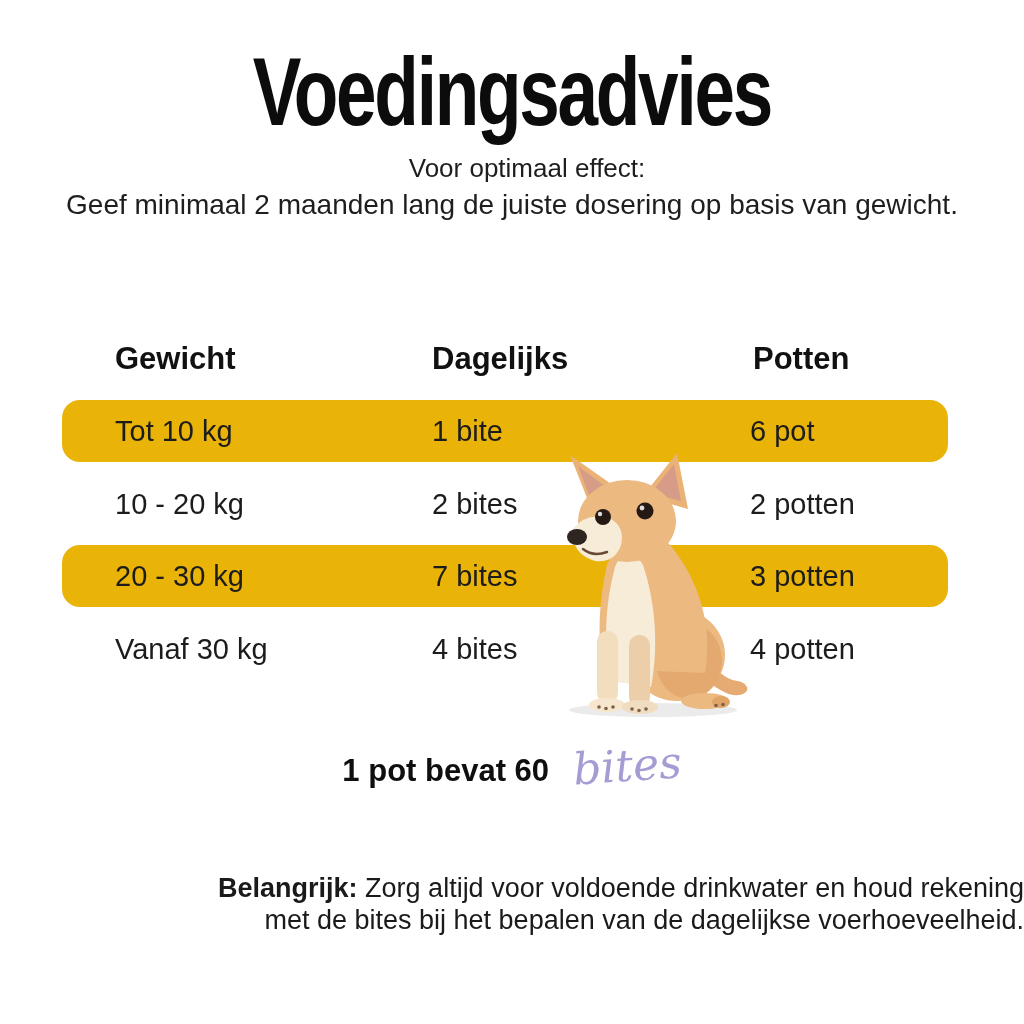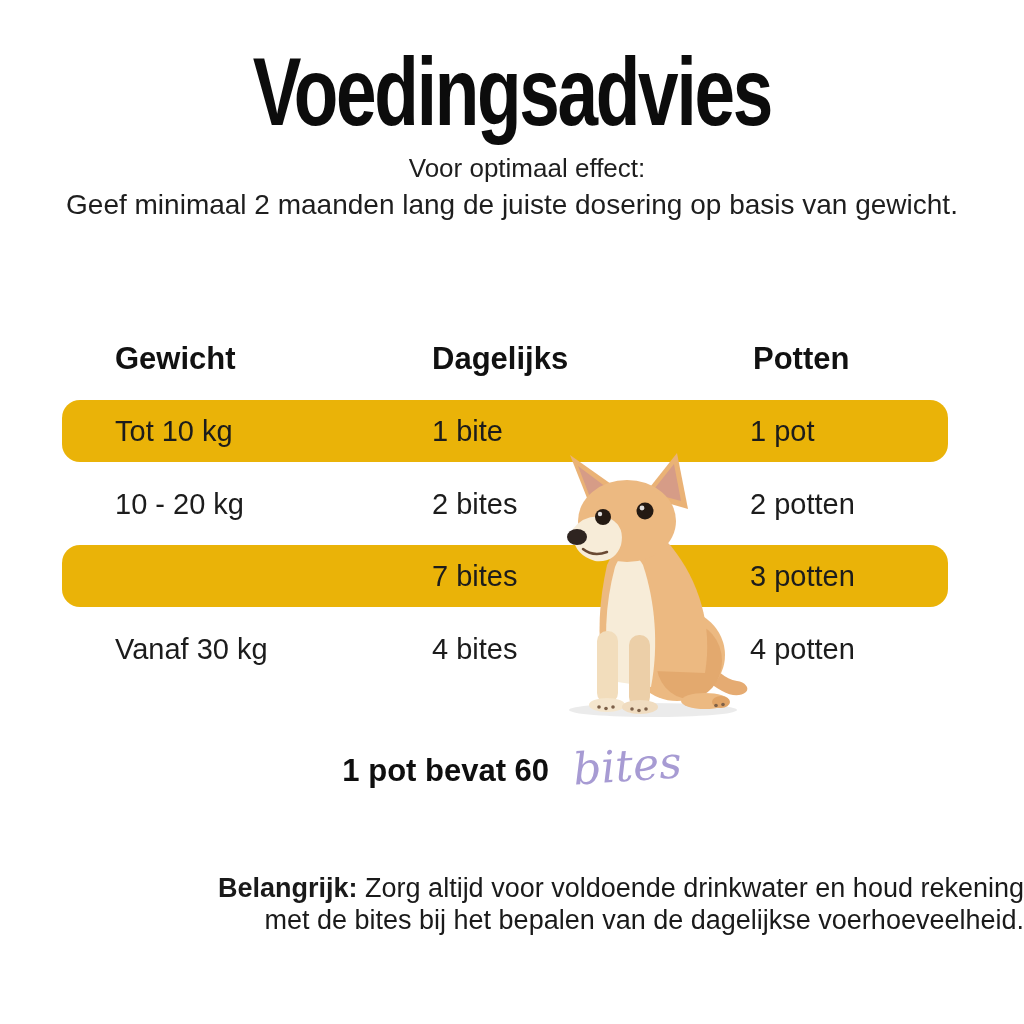--- a/index.html
+++ b/index.html
@@ -56,28 +56,29 @@
   <div class="sub1">Voor optimaal effect:</div>
   <div class="sub2">Geef minimaal 2 maanden lang de juiste dosering op basis van gewicht.</div>
 
   <div class="thead-cell hc1">Gewicht</div>
   <div class="thead-cell hc2">Dagelijks</div>
   <div class="thead-cell hc3">Potten</div>
 
   <div class="row row-1 banded">
     <span class="cell c1">Tot 10 kg</span>
     <span class="cell c2">1 bite</span>
-    <span class="cell c3">1 pot</span>
+    <span class="cell c3">6 pot</span>
   </div>
   <div class="row row-2">
     <span class="cell c1">10 - 20 kg</span>
     <span class="cell c2">2 bites</span>
     <span class="cell c3">2 potten</span>
   </div>
   <div class="row row-3 banded">
+    <span class="cell c1">20 - 30 kg</span>
     <span class="cell c2">7 bites</span>
     <span class="cell c3">3 potten</span>
   </div>
   <div class="row row-4">
     <span class="cell c1">Vanaf 30 kg</span>
     <span class="cell c2">4 bites</span>
     <span class="cell c3">4 potten</span>
   </div>
 
   <div class="dog">

